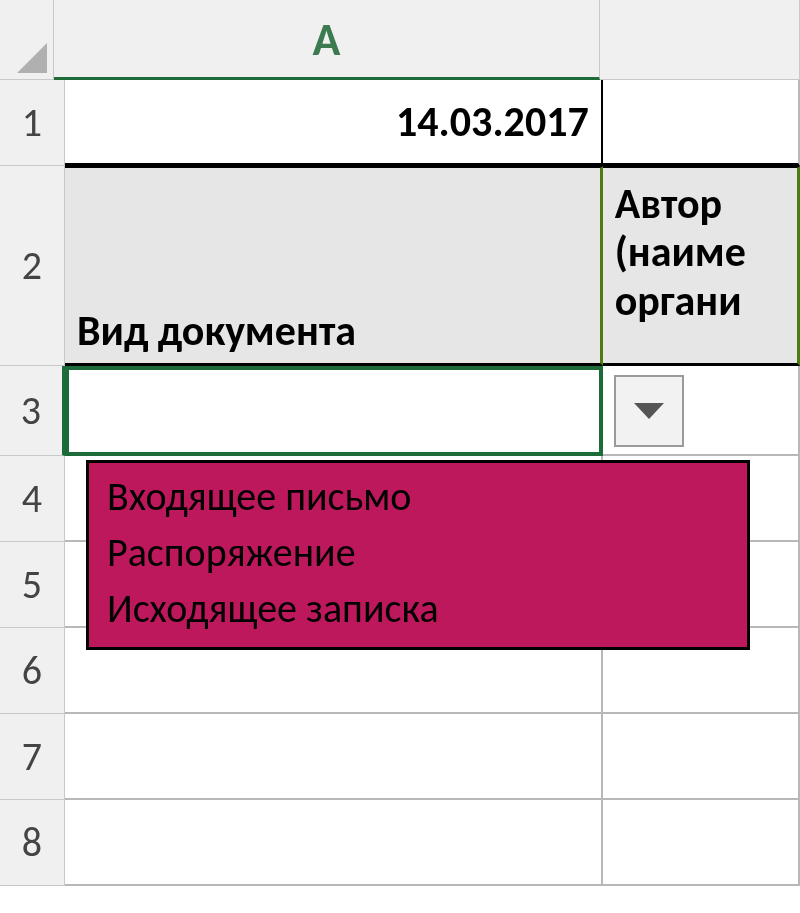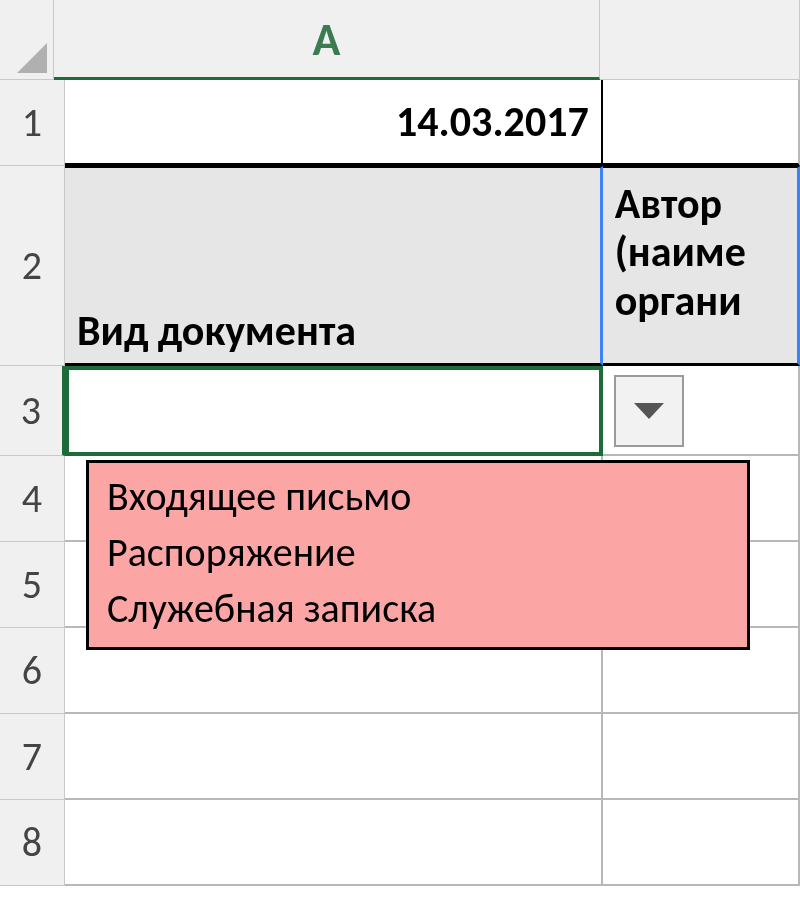--- a/index.html
+++ b/index.html
@@ -80,21 +80,21 @@
   }
   .cell-A { width: 546px; }
   .cell-B { width: 200px; }
   .r1 { height: 86px; }
   .r1 .cell-A { justify-content: flex-end; font-weight: bold; border-right: 2px solid #000; border-bottom: 3px solid #000; text-align: center; }
   .r1 .cell-B { border-bottom: 3px solid #000; }
   .r2 { height: 200px; }
   .r2 .cell {
     background: #e6e6e6;
     border-top: 2px solid #000;
-    border-right: 3px solid #3b82f6;
+    border-right: 3px solid #4d7c0f;
     border-bottom: 3px solid #000;
     font-weight: bold;
     align-items: flex-end;
     padding-bottom: 8px;
     line-height: 1.15;
   }
   .r2 .cell-B {
     align-items: flex-start;
     padding-top: 12px;
     white-space: pre-line;
@@ -118,21 +118,21 @@
     display: flex;
     align-items: center;
     justify-content: center;
   }
   .dropdown-btn svg { display:block; }
   .dropdown-list {
     position: absolute;
     left: 86px;
     top: 460px;
     width: 664px;
-    background: #fca5a5;
+    background: #be185d;
     border: 3px solid #000;
     padding: 6px 14px 10px 14px;
     font-size: 40px;
     line-height: 1.3;
     z-index: 10;
   }
   .dropdown-item {
     padding: 2px 4px;
     color: #000;
     cursor: default;
@@ -206,16 +206,16 @@
       <div class="row-head">8</div>
       <div class="cell cell-A"></div>
       <div class="cell cell-B"></div>
     </div>
 
   </div>
 
   <div class="dropdown-list">
     <div class="dropdown-item">Входящее письмо</div>
     <div class="dropdown-item">Распоряжение</div>
-    <div class="dropdown-item">Служебная записка</div>
+    <div class="dropdown-item">Исходящее записка</div>
   </div>
 
 </div>
 
 </body></html>

